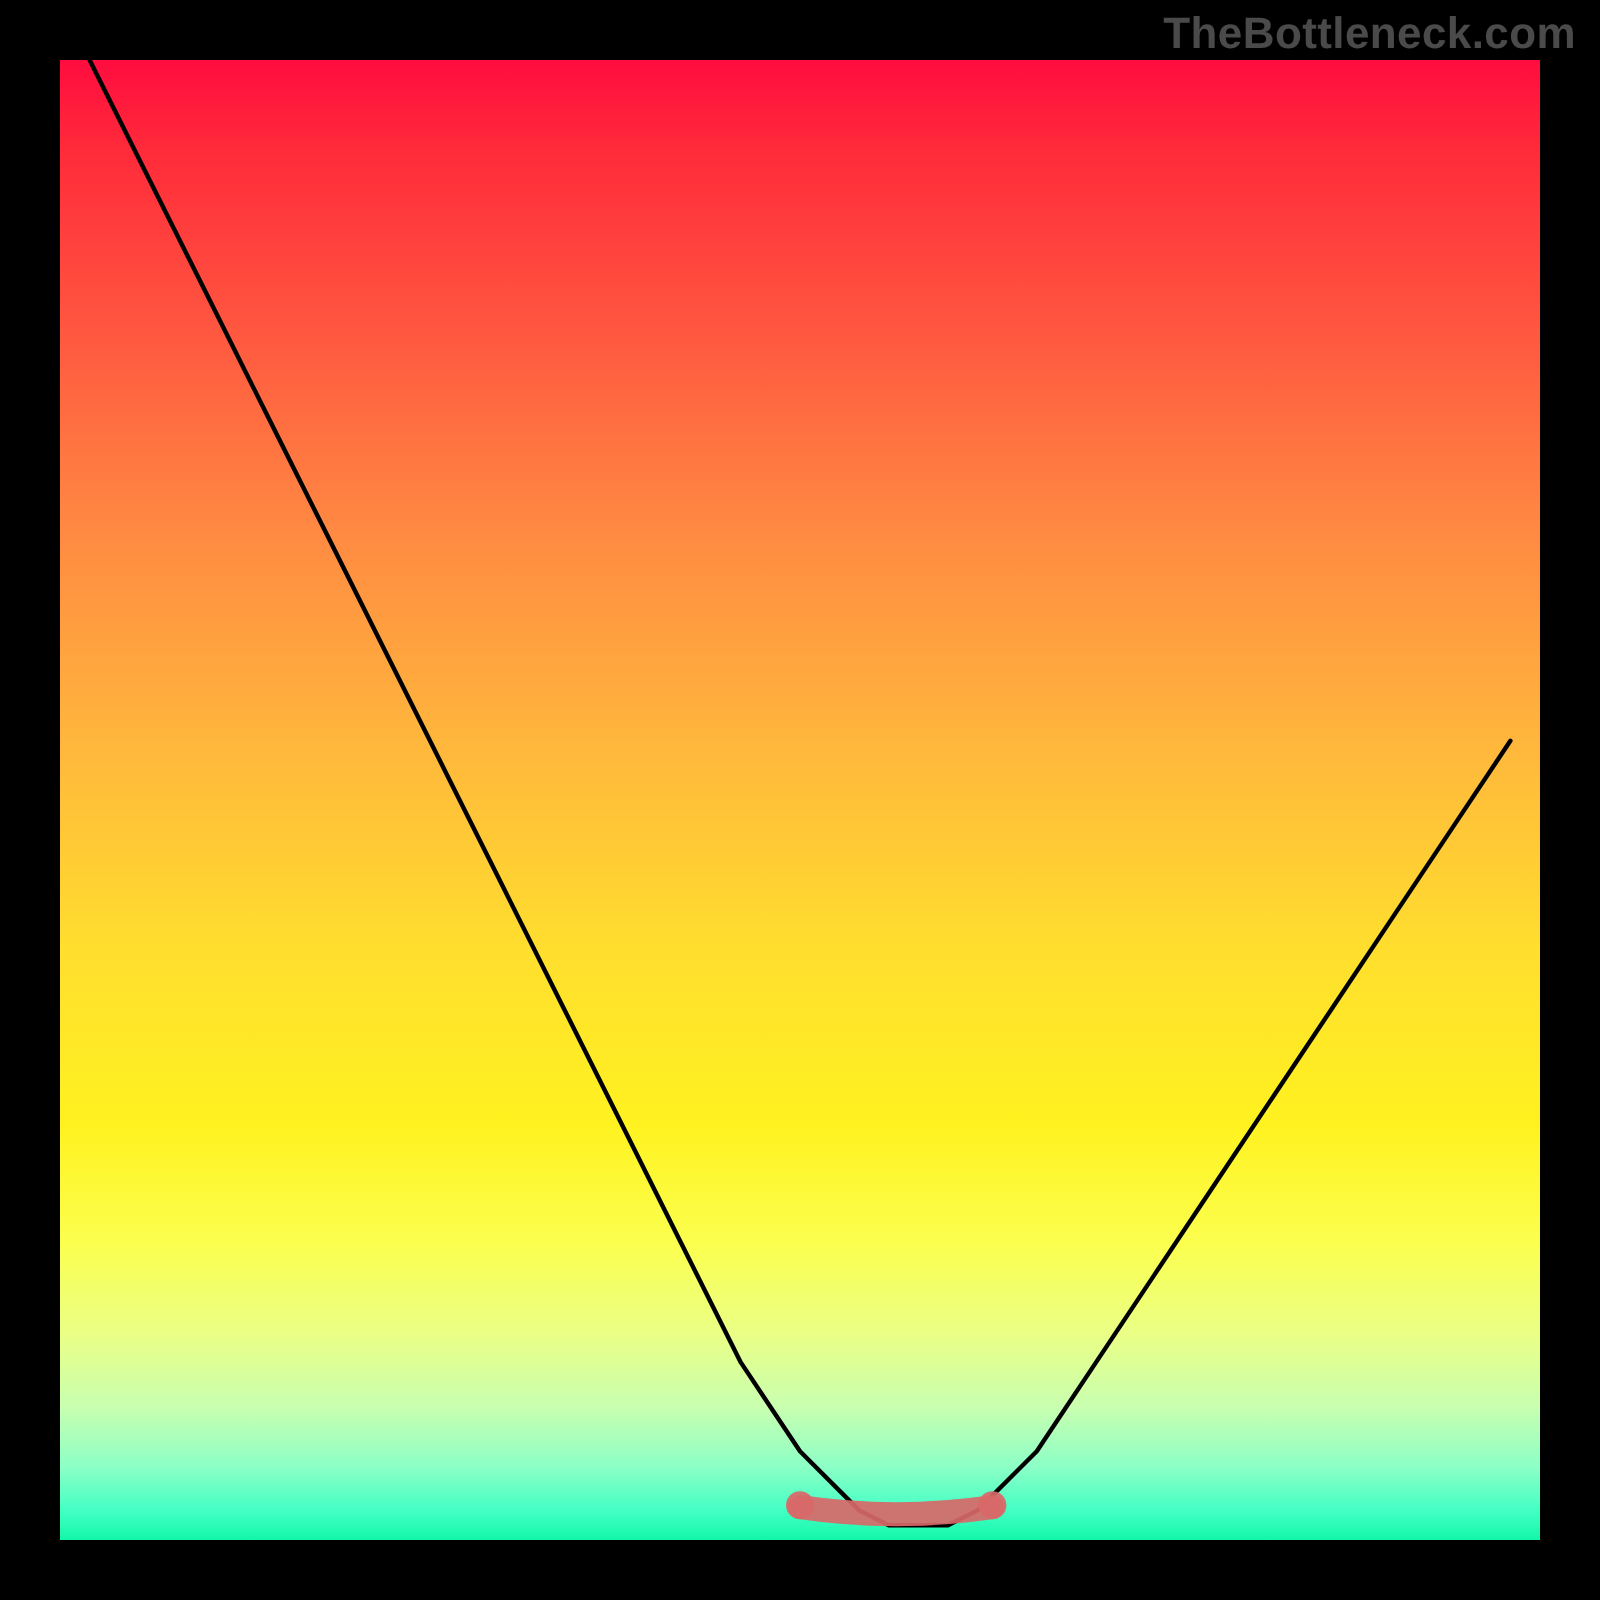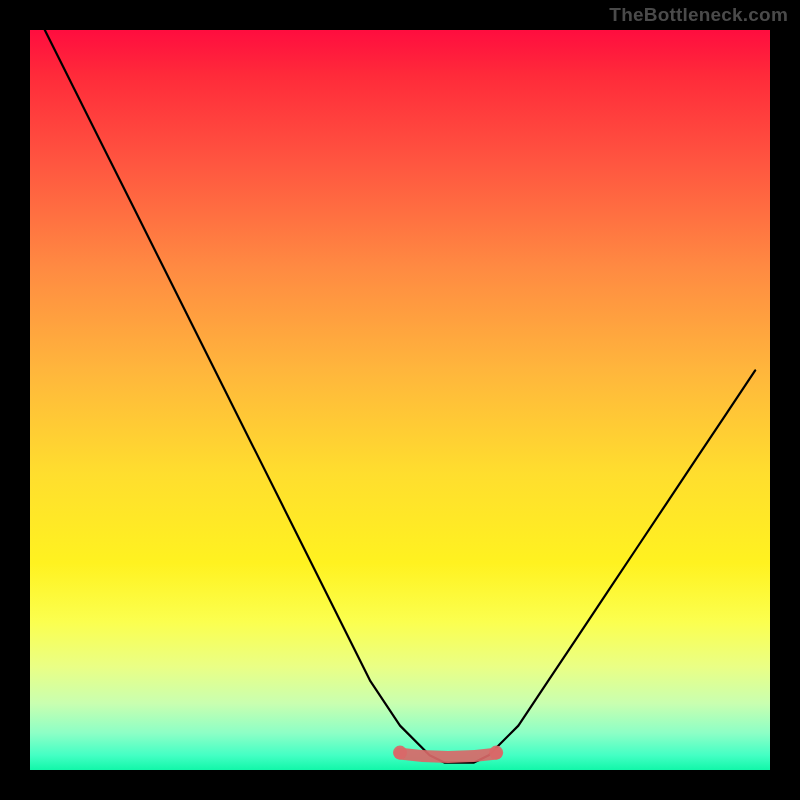--- a/index.html
+++ b/index.html
@@ -15,21 +15,21 @@
     position: relative;
     width: 800px;
     height: 800px;
     background: #000;
   }
   .watermark {
     position: absolute;
     top: 4px;
     right: 12px;
     color: #4a4a4a;
-    font-size: 19px;
+    font-size: 22px;
     font-weight: 600;
     letter-spacing: 0.2px;
     z-index: 10;
   }
   .plot-area {
     position: absolute;
     left: 30px;
     top: 30px;
     width: 740px;
     height: 740px;

